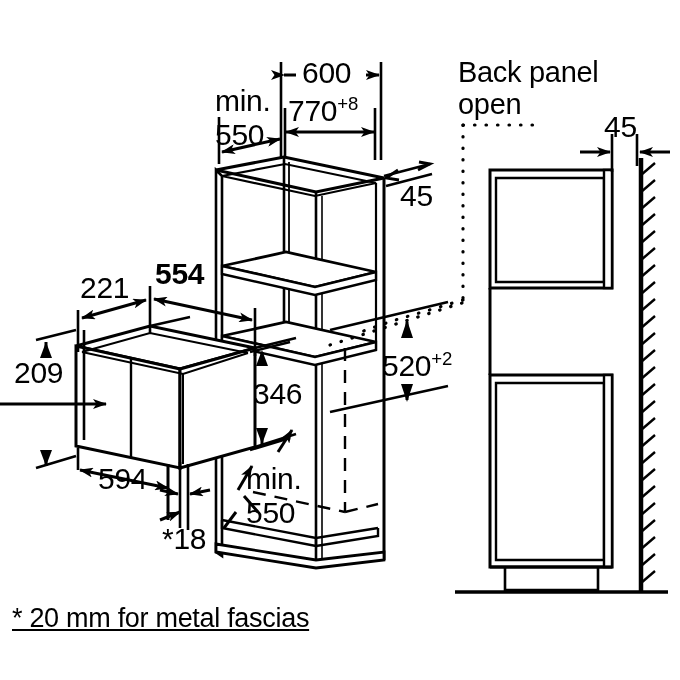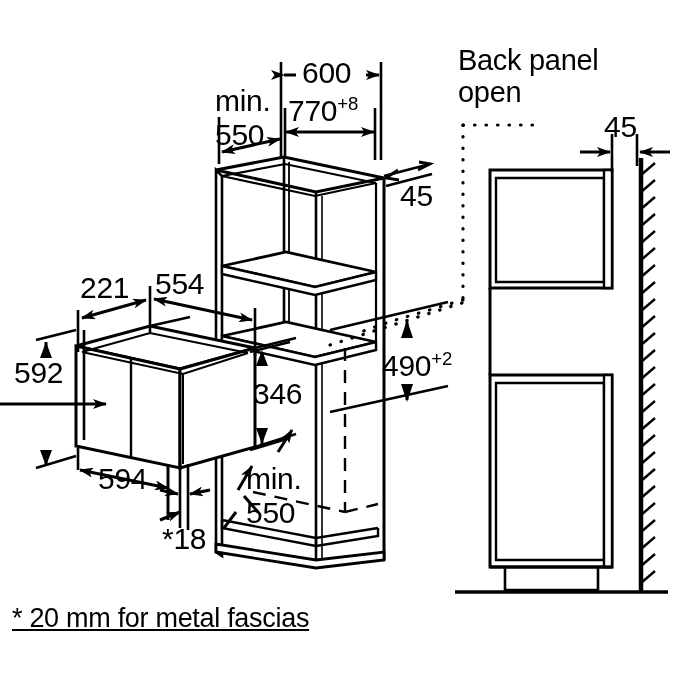--- a/index.html
+++ b/index.html
@@ -299,34 +299,34 @@
     <div>550</div>
   </div>
 
   <div class="lbl dim" style="left:302px; top:57px;">600</div>
 
   <div class="lbl dim" style="left:288px; top:94px;"><span>770</span><span class="sup">+8</span></div>
 
   <div class="lbl dim" style="left:400px; top:180px;">45</div>
 
   <div class="lbl title-note two-line" style="left: 458px; top: 44px; width: 170px;">
-    <div style="white-space: normal;">Back panel open</div>
+    <div style="white-space: normal; margin-top: 12px;">Back panel open</div>
   </div>
 
   <div class="lbl dim" style="left:604px; top:111px;">45</div>
 
   <div class="lbl dim" style="left:80px; top:272px;">221</div>
 
-  <div class="lbl dim" style="left:155px; top:268px;">554</div>
-
-  <div class="lbl dim" style="left:14px; top:357px;">592</div>
+  <div class="lbl dim" style="left:155px; top:258px;font-weight:bold;">554</div>
+
+  <div class="lbl dim" style="left:14px; top:357px;">209</div>
 
   <div class="lbl dim" style="left:253px; top:378px;">346</div>
 
-  <div class="lbl dim" style="left:382px; top:349px;"><span>490</span><span class="sup">+2</span></div>
+  <div class="lbl dim" style="left:382px; top:349px;"><span>520</span><span class="sup">+2</span></div>
 
   <div class="lbl dim" style="left:98px; top:463px;">594</div>
 
   <div class="lbl dim" style="left:162px; top:523px;"><span>*</span><span>18</span></div>
 
   <div class="lbl dim two-line" style="left:246px; top:462px;">
     <div>min.</div>
     <div>550</div>
   </div>
 

